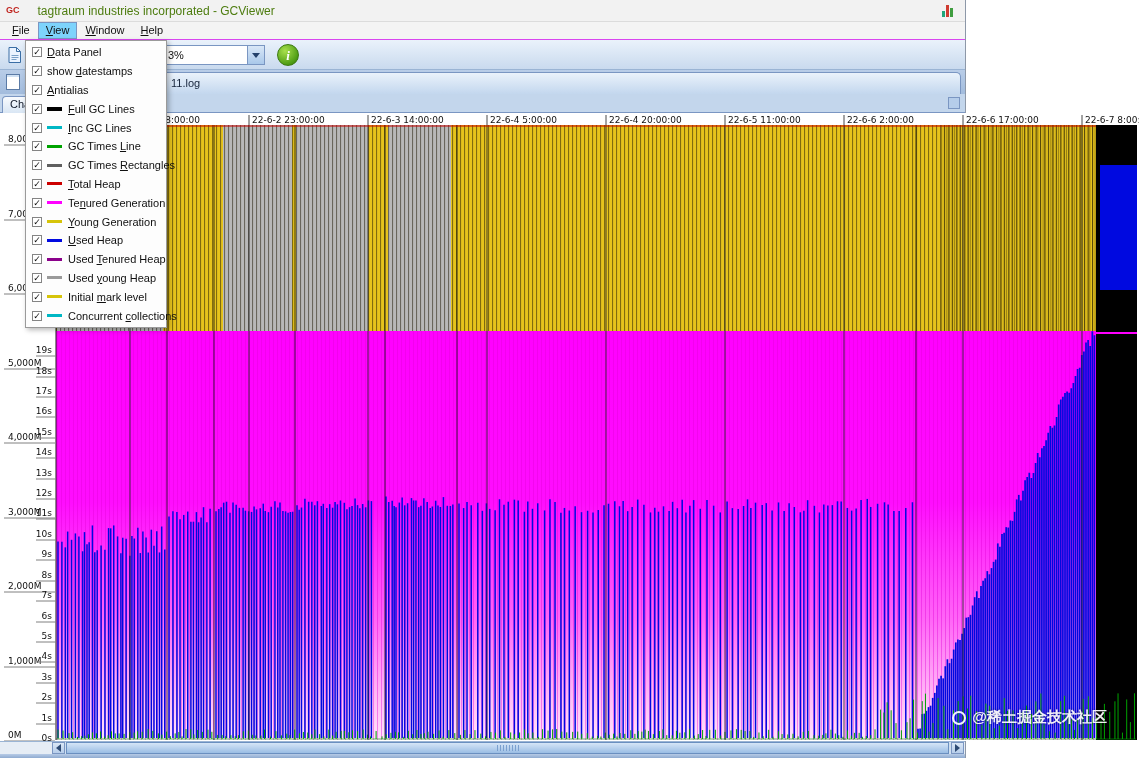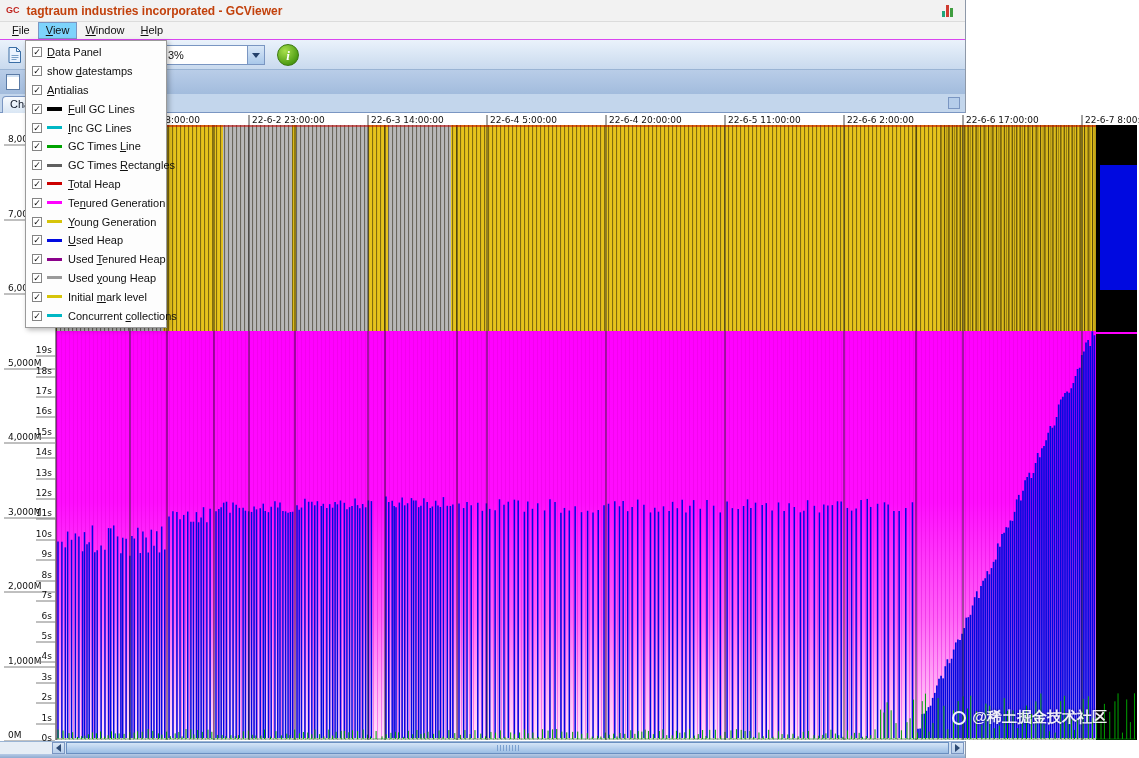--- a/index.html
+++ b/index.html
@@ -3,21 +3,21 @@
 <meta charset="utf-8">
 <style>
   *{margin:0;padding:0;box-sizing:border-box}
   html,body{width:1139px;height:758px;overflow:hidden}
   body{font-family:"Liberation Sans","DejaVu Sans",sans-serif;background:#fff}
   #win{position:relative;width:965px;height:758px;background:#eef2f8;outline:1px solid #8d98a8}
 
   
   #titlebar{position:absolute;left:0;top:0;width:100%;height:22px;background:#f2f2f2;border-bottom:1px solid #dcdcdc;display:flex;align-items:center;padding:0 6px}
   #appicon{font-weight:bold;font-size:9px;color:#c0251f;letter-spacing:0;line-height:13px}
-  #title{font-size:12px;color:#c2410c;margin-left:7px;font-weight:bold}
+  #title{font-size:12px;color:#4d7c0f;margin-left:18px;font-weight:normal}
   #tr-icon{position:absolute;right:12px;top:4px;display:flex;gap:1px;align-items:flex-end;height:13px}
   #tr-icon i{display:block;width:3px}
   #tr-icon .b1{height:6px;background:#1fa67a}
   #tr-icon .b2{height:12px;background:#cf3b30}
   #tr-icon .b3{height:9px;background:#3f9d3f}
 
   
   #menubar{position:absolute;left:0;top:22px;width:100%;height:18px;background:#f4f4f4;border-bottom:1px solid #d946ef;display:flex;align-items:center;padding-left:4px}
   .mitem{padding:1px 7px;font-size:11px;color:#101010;border:1px solid transparent;line-height:13px}
   .mitem.open{background:#7dd3fc;border-color:#7a96c2}
@@ -107,20 +107,23 @@
           <i></i>
         </span>
     </span>
     <span id="info-btn">
       <span id="info-i">i</span>
     </span>
   </div>
 
   <div id="framebar">
     <span id="doc-icon"></span>
+    <div id="frame-tab">
+      <span id="frame-title">11.log</span>
+    </div>
   </div>
 
   <div id="tabrow">
     <div id="chart-tab">
       <span>Chart</span>
     </div>
     <span id="tab-ctrl"></span>
   </div>
 
   <div id="chartarea">

